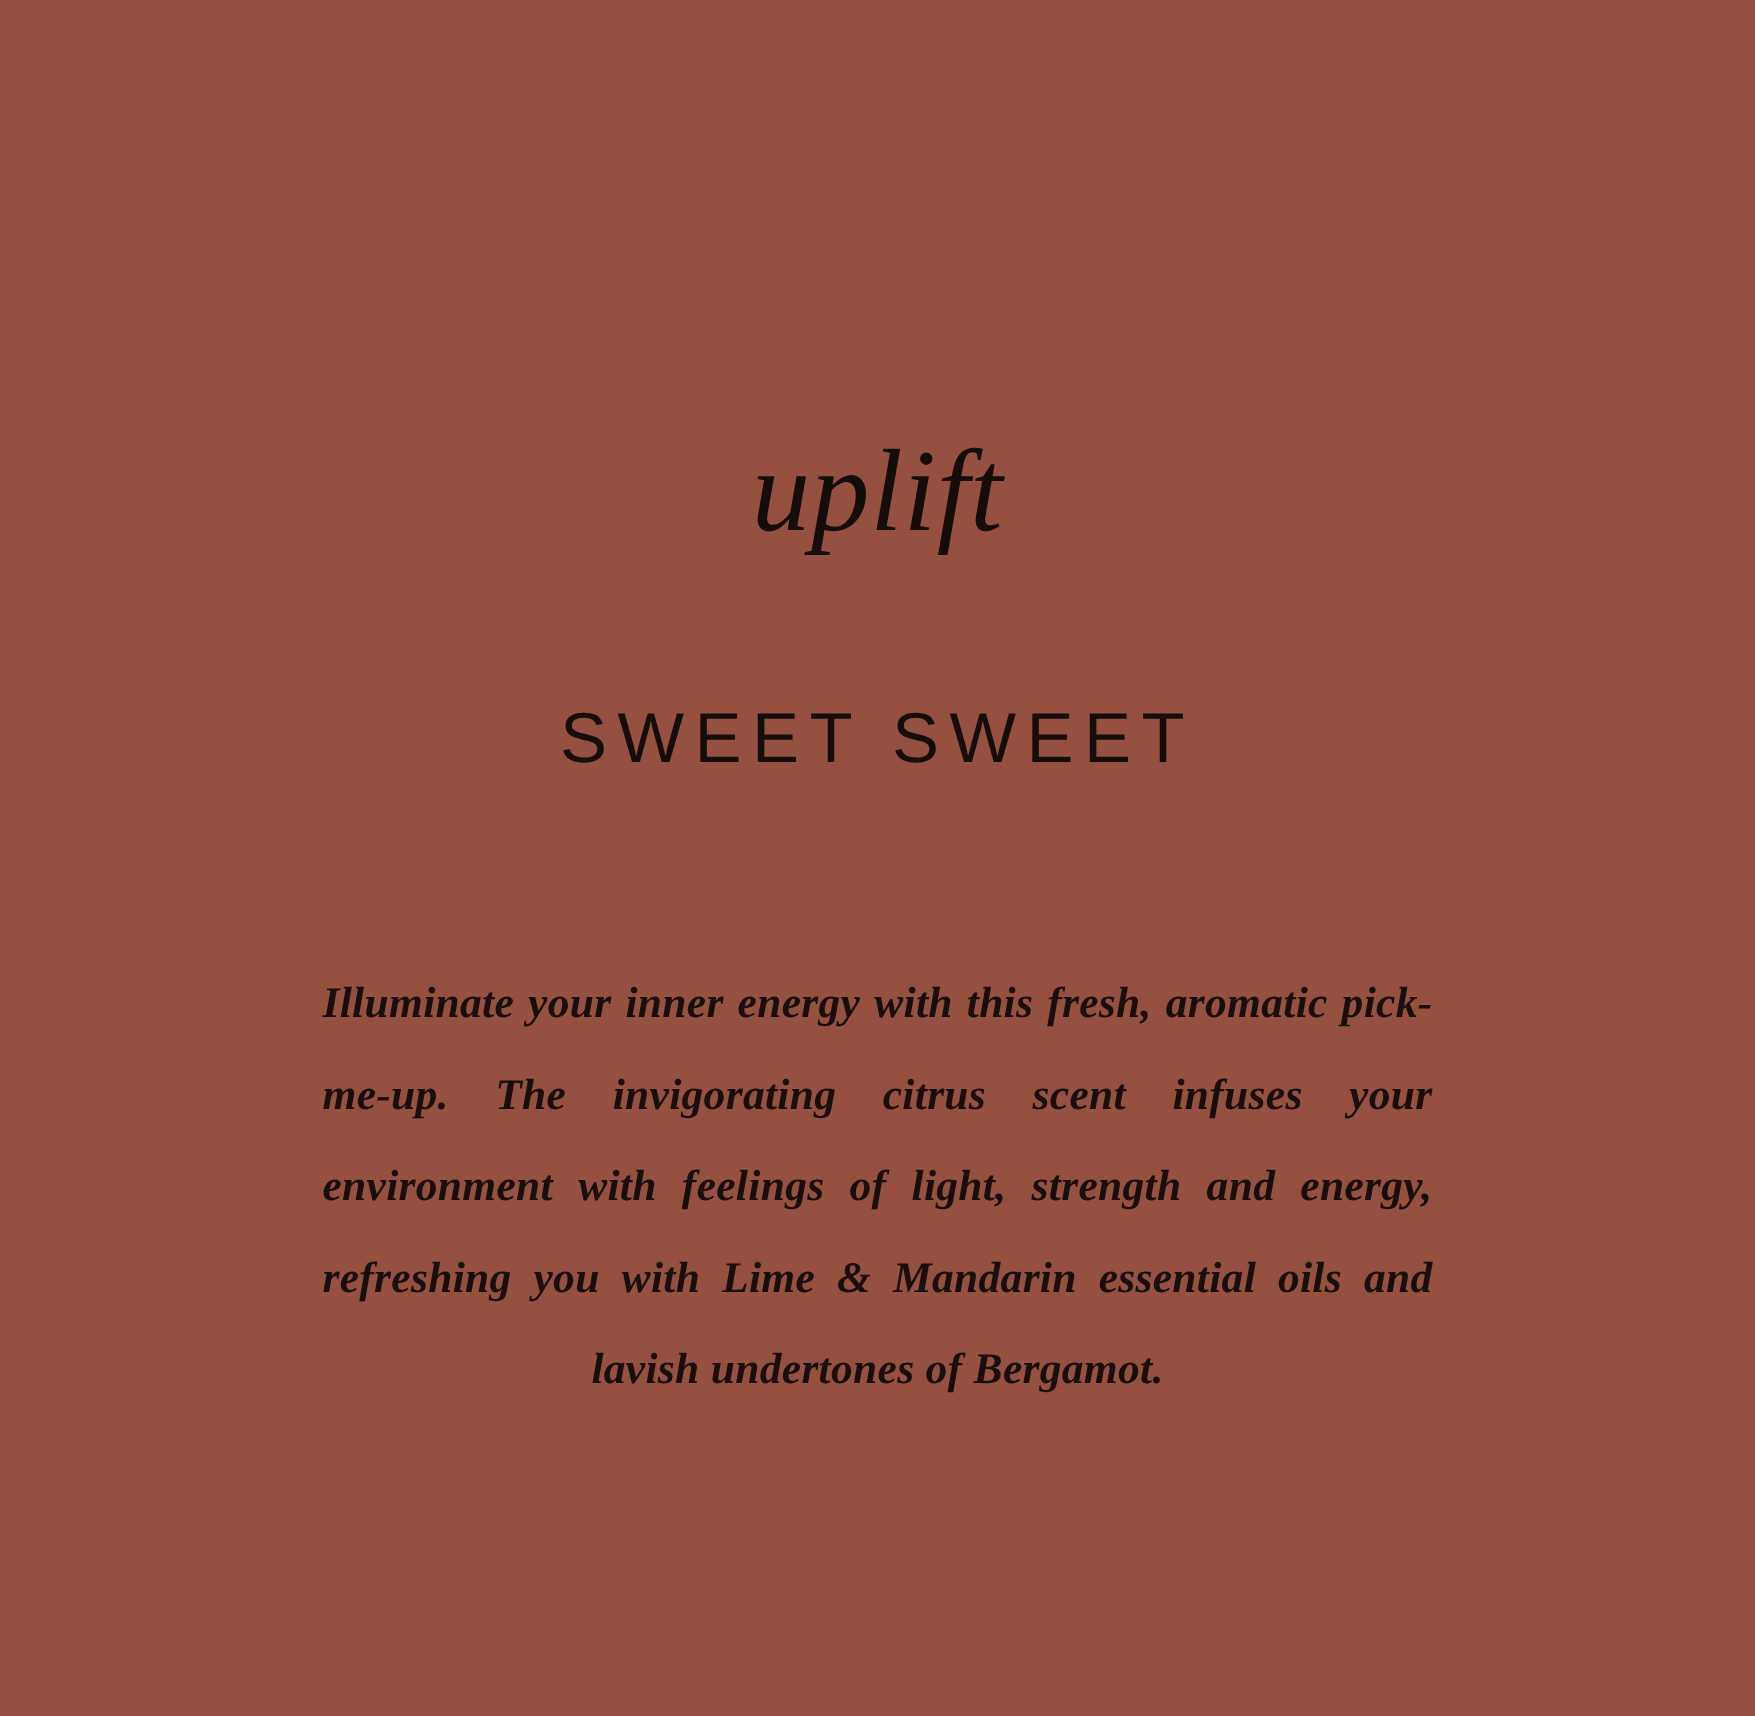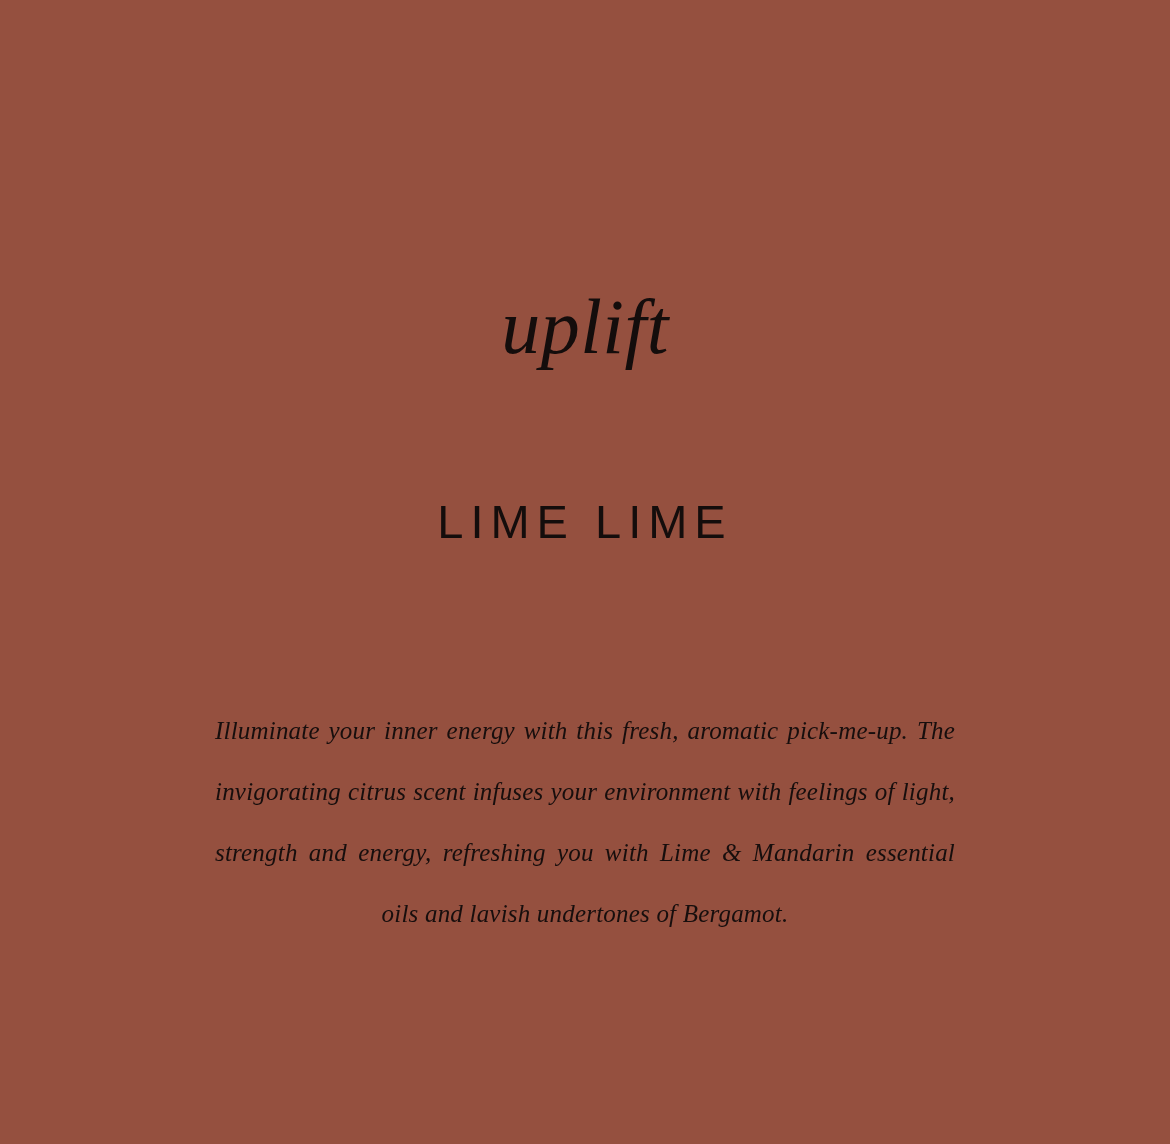--- a/index.html
+++ b/index.html
@@ -49,33 +49,33 @@
     text-align: center;
     white-space: nowrap;
   }
   .description {
     margin-top: 46px;
     width: 740px;
     text-align: justify;
     text-align-last: center;
     font-family: "Liberation Serif", serif;
     font-style: italic;
-    font-weight: 400;
-    font-size: 25px;
+    font-weight: 700;
+    font-size: 29px;
     line-height: 61px;
     color: #170e0d;
     letter-spacing: 0.2px;
   }
 </style>
 </head>
 <body>
 
 <div class="label-card">
 
   <div class="script-title">uplift</div>
 
   <div class="subtitle-block">
-    <div class="subtitle-line">LIME LIME</div>
+    <div class="subtitle-line">SWEET SWEET</div>
   </div>
 
   <div class="description">Illuminate your inner energy with this fresh, aromatic pick-me-up. The invigorating citrus scent infuses your environment with feelings of light, strength and energy, refreshing you with Lime &amp; Mandarin essential oils and lavish undertones of Bergamot.</div>
 
 </div>
 
 </body></html>

